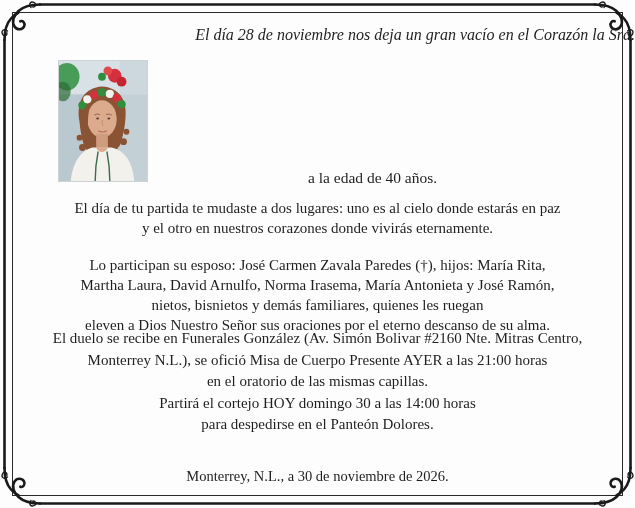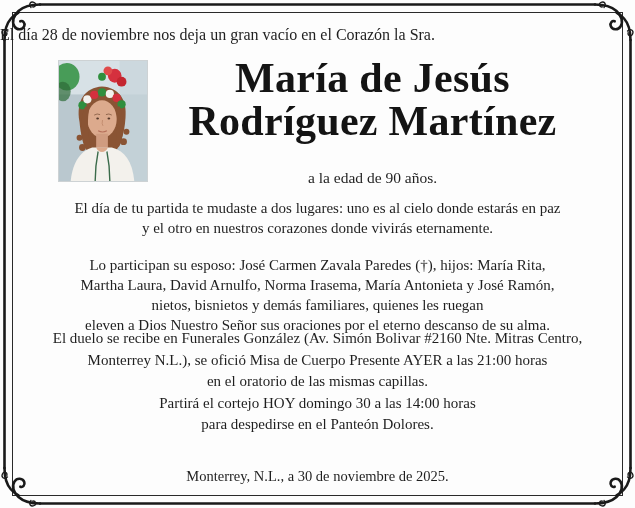--- a/index.html
+++ b/index.html
@@ -11,21 +11,21 @@
     font-family:"Liberation Serif", serif;
     overflow:hidden;
   }
   .lines{white-space:pre-line;}
   .abs{position:absolute;margin:0;}
   .frame-svg{position:absolute;left:0;top:0;}
   .thick{stroke:var(--frame,#1a1a1a);stroke-width:2.6;fill:none;stroke-linecap:round;}
   .fine{stroke:var(--frame,#1a1a1a);stroke-width:1.3;fill:none;stroke-linecap:round;}
   .thin-rect{stroke:#2a2a2a;stroke-width:1;fill:none;}
 
-  .intro{left:0;right:0;top:25px;text-align:left;font-size:16px;line-height:20px;}
+  .intro{left:0;right:0;top:25px;text-align:right;font-size:16px;line-height:20px;font-style:italic;}
   .photo{
     left:58px;top:60px;width:90px;height:122px;
     border:1px solid #cdd2d4;box-sizing:border-box;background:var(--photo-bg,#bac8cf);
   }
   .photo svg{display:block;}
   .name{
     left:135px;right:25px;top:57px;
     text-align:center;font-size:42px;line-height:43px;font-weight:700;
     letter-spacing:.3px;color:#141414;
   }
@@ -98,34 +98,32 @@
       <circle cx="66" cy="82" r="3.5" class="ph-hair"></circle>
       <circle cx="21" cy="78" r="3" class="ph-hair"></circle>
       <circle cx="69" cy="72" r="3" class="ph-hair"></circle>
       <path d="M38 74 h12 v14 h-12 z" fill="#d09c80"></path>
       <path d="M12 122 C14 102 23 91 34 88 L54 88 C67 91 75 102 77 122 Z" fill="#f3f1ec"></path>
       <path d="M38 88 C40 94 48 94 50 88 Z" class="ph-skin"></path>
       <path d="M40 92 C38 102 37 112 37 122 M49 92 C51 102 52 112 52 122" stroke="#3a6b4a" stroke-width="1.4" fill="none"></path>
     </svg>
   </div>
 
-  <h1 class="abs name lines">María de Jesús
-Rodríguez Martínez</h1>
 
-  <div class="abs age">a la edad de 90 años.</div>
+  <div class="abs age">a la edad de 40 años.</div>
 
   <p class="abs para family lines">Lo participan su esposo: José Carmen Zavala Paredes (†), hijos: María Rita,
 Martha Laura, David Arnulfo, Norma Irasema, María Antonieta y José Ramón,
 nietos, bisnietos y demás familiares, quienes les ruegan
 eleven a Dios Nuestro Señor sus oraciones por el eterno descanso de su alma.</p>
 
   <p class="abs para farewell lines">El día de tu partida te mudaste a dos lugares: uno es al cielo donde estarás en paz
 y el otro en nuestros corazones donde vivirás eternamente.</p>
 
   <p class="abs para service lines">El duelo se recibe en Funerales González (Av. Simón Bolivar #2160 Nte. Mitras Centro,
 Monterrey N.L.), se ofició Misa de Cuerpo Presente AYER a las 21:00 horas
 en el oratorio de las mismas capillas.
 Partirá el cortejo HOY domingo 30 a las 14:00 horas
 para despedirse en el Panteón Dolores.</p>
 
-  <div class="abs dateline">Monterrey, N.L., a 30 de noviembre de 2025.</div>
+  <div class="abs dateline">Monterrey, N.L., a 30 de noviembre de 2026.</div>
 
 </div>
 
 </body></html>

